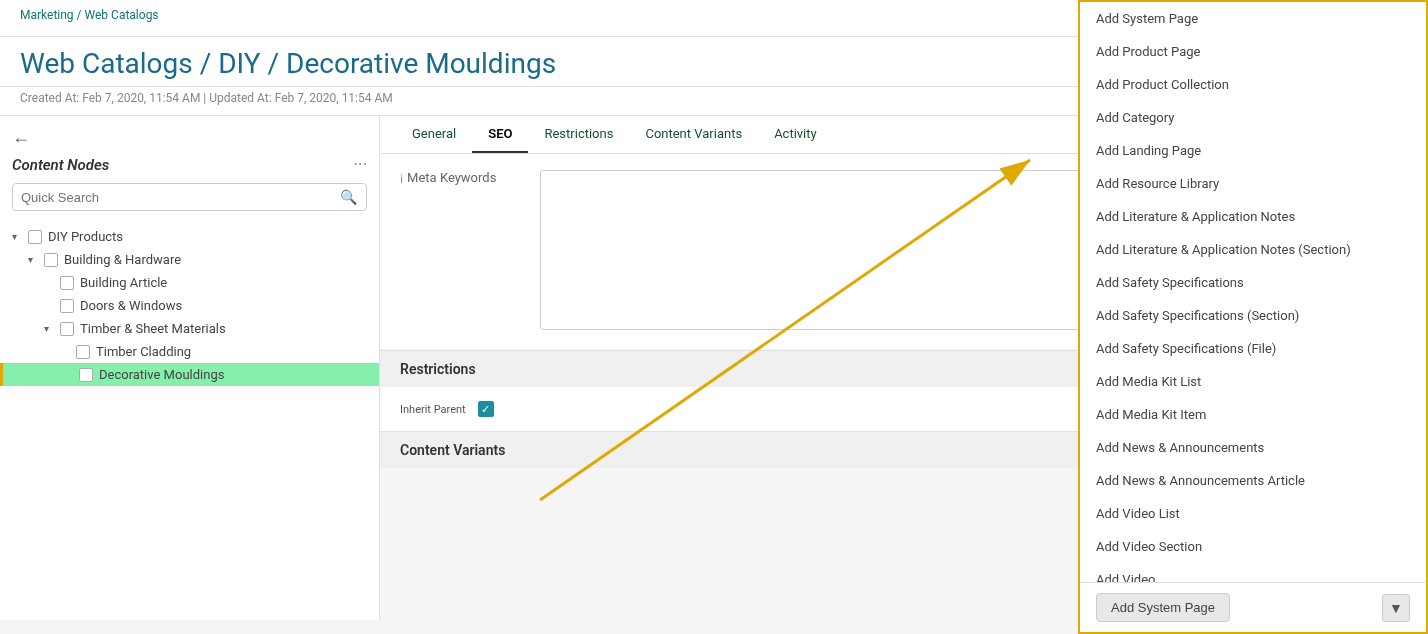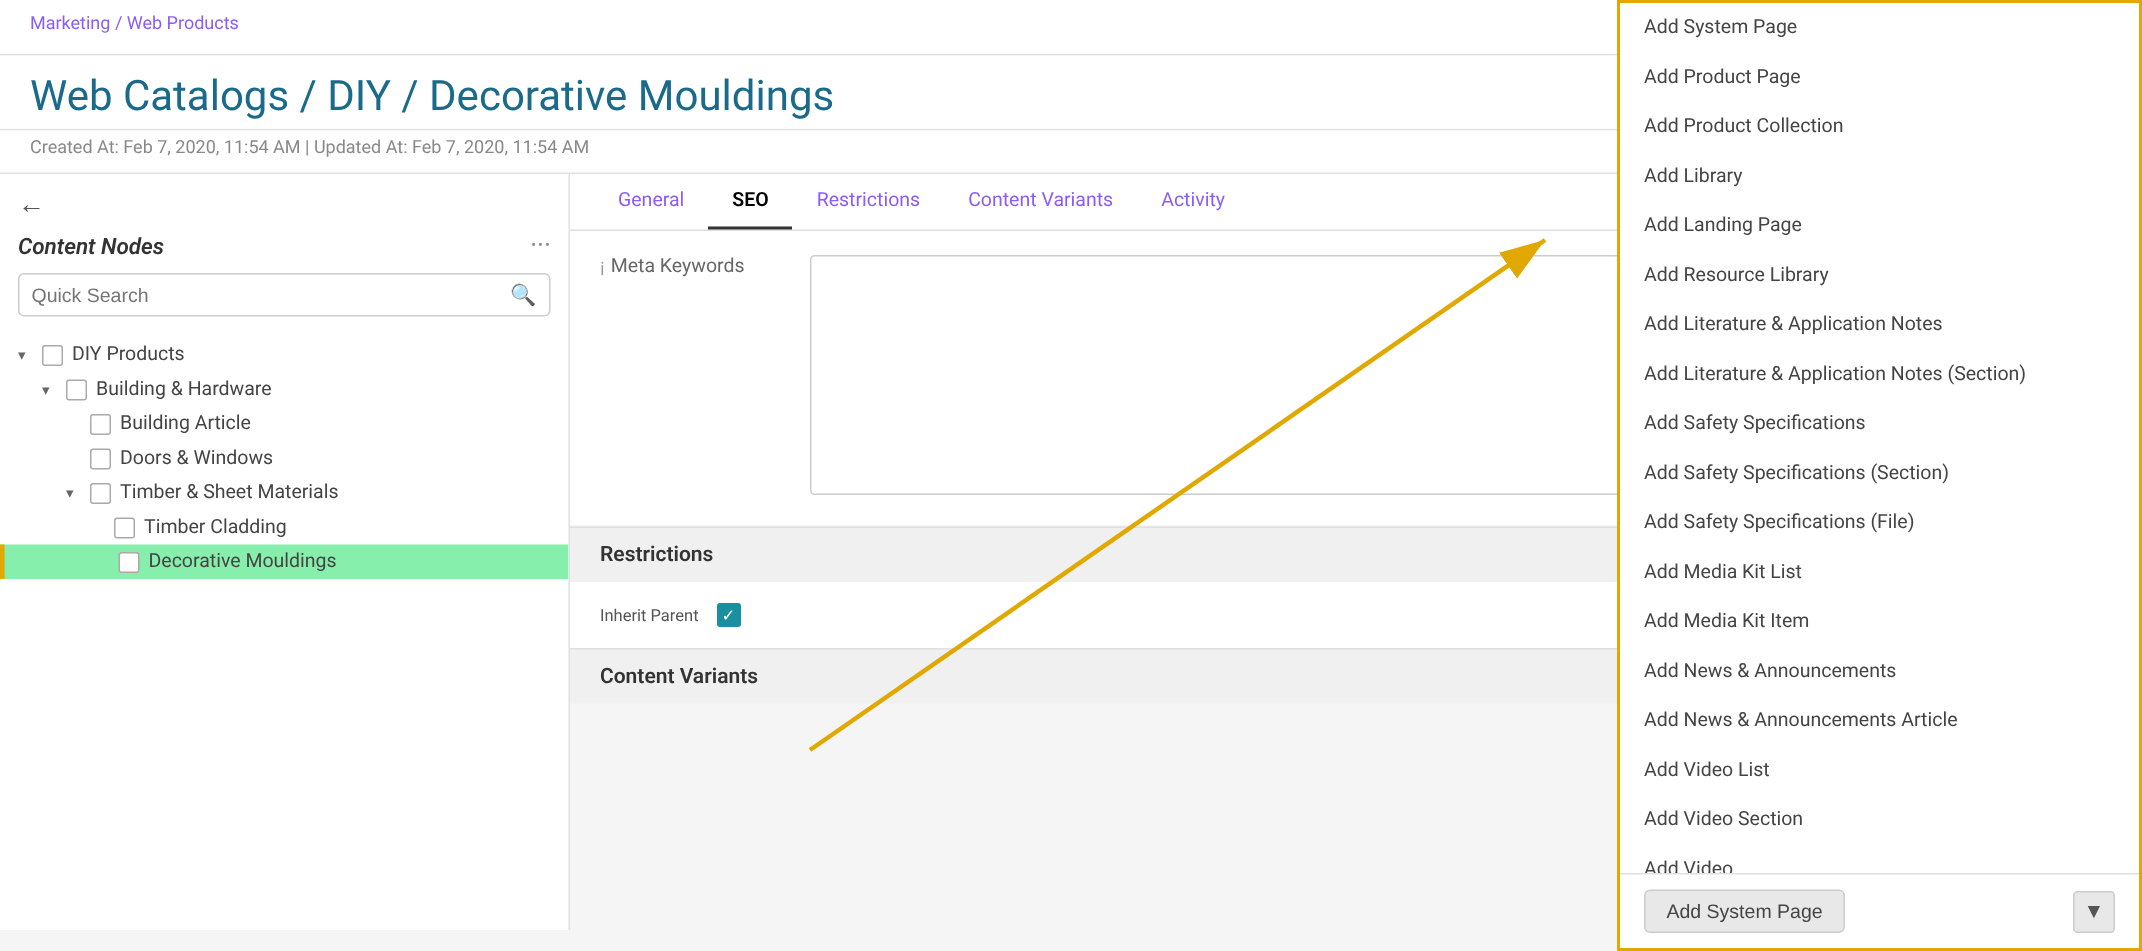--- a/index.html
+++ b/index.html
@@ -1,20 +1,20 @@
 <!DOCTYPE html>
 <html><head>
   <meta charset="utf-8">
   <style>
     * { box-sizing: border-box; margin: 0; padding: 0; }
     body { font-family: -apple-system, BlinkMacSystemFont, 'Segoe UI', Roboto, sans-serif; background: #f5f5f5; font-size: 14px; color: #333; overflow: hidden; }
 
     .top-bar { background: #fff; border-bottom: 1px solid #e0e0e0; padding: 8px 20px; }
     .breadcrumb { font-size: 12px; color: #666; margin-bottom: 6px; }
-    .breadcrumb span { color: #8b5cf6; }
+    .breadcrumb span { color: #0f766e; }
 
     .page-header { display: flex; align-items: center; justify-content: space-between; padding: 10px 20px 6px; background: #fff; border-bottom: 1px solid #e0e0e0; }
     .page-title { font-size: 28px; font-weight: 400; color: #1a6b8a; }
     .header-actions { display: flex; gap: 10px; align-items: center; }
     .btn-delete { background: #fff; border: 1px solid #ccc; color: #555; padding: 7px 16px; border-radius: 4px; cursor: pointer; display: flex; align-items: center; gap: 6px; font-size: 13px; }
     .btn-create { background: #1a8fa0; color: #fff; border: none; padding: 7px 16px; border-radius: 4px; cursor: pointer; display: flex; align-items: center; gap: 6px; font-size: 13px; }
 
     .meta-info { background: #fff; padding: 4px 20px 10px; font-size: 12px; color: #888; border-bottom: 1px solid #e0e0e0; }
 
     .main-layout { display: flex; height: calc(634px - 130px); }
@@ -33,21 +33,21 @@
     .tree { flex: 1; overflow-y: auto; padding: 4px 0; }
     .tree-item { display: flex; align-items: center; padding: 4px 12px; cursor: pointer; font-size: 13px; color: #444; }
     .tree-item.active { background: #86efac; border-left: 3px solid #e0a800; }
     .chevron { font-size: 10px; margin-right: 4px; color: #666; display: inline-block; width: 12px; }
     .checkbox { width: 14px; height: 14px; border: 1px solid #aaa; border-radius: 2px; margin-right: 6px; display: inline-block; flex-shrink: 0; background: #fff; }
     .item-label { flex: 1; }
 
     
     .content-area { flex: 1; display: flex; flex-direction: column; background: #f5f5f5; overflow: hidden; }
     .tabs { display: flex; background: #fff; border-bottom: 1px solid #ddd; padding: 0 16px; }
-    .tab { padding: 10px 16px; font-size: 13px; color: #8b5cf6; cursor: pointer; border-bottom: 2px solid transparent; }
+    .tab { padding: 10px 16px; font-size: 13px; color: #14532d; cursor: pointer; border-bottom: 2px solid transparent; }
     .tab.active { font-weight: 600; color: #000000; border-bottom: 2px solid #333; }
 
     .content-body { flex: 1; overflow-y: auto; padding: 0; }
     .section { background: #fff; margin-bottom: 1px; }
     .field-row { display: flex; align-items: flex-start; padding: 16px 20px; }
     .field-label { width: 140px; color: #666; font-size: 13px; flex-shrink: 0; display: flex; align-items: flex-start; gap: 4px; }
     .field-info { color: #999; font-size: 12px; }
     .field-content { flex: 1; }
     .textarea-wrap { position: relative; }
     .meta-textarea { width: 100%; height: 160px; border: 1px solid #ccc; border-radius: 3px; padding: 6px 8px; font-size: 13px; resize: both; }
@@ -68,21 +68,21 @@
     
     .arrow-svg { position: absolute; top: 130px; left: 410px; pointer-events: none; z-index: 50; }
   </style>
 </head>
 <body>
 
 <div class="top-bar">
   <div class="breadcrumb">
     <span>Marketing</span>
     <span> / </span>
-    <span>Web Products</span>
+    <span>Web Catalogs</span>
   </div>
 </div>
 
 <div class="page-header">
   <div class="page-title">Web Catalogs / DIY / Decorative Mouldings</div>
   <div class="header-actions">
     <button class="btn-delete">
       <span>🗑</span>
       <span>Delete</span>
     </button>
@@ -191,21 +191,21 @@
       <div class="section-header">Content Variants</div>
     </div>
   </div>
 </div>
 
 <div class="dropdown-menu">
   <div class="dropdown-list" id="dropdown-list">
       <div class="dropdown-item">Add System Page</div>
       <div class="dropdown-item">Add Product Page</div>
       <div class="dropdown-item">Add Product Collection</div>
-      <div class="dropdown-item">Add Library</div>
+      <div class="dropdown-item">Add Category</div>
       <div class="dropdown-item">Add Landing Page</div>
       <div class="dropdown-item">Add Resource Library</div>
       <div class="dropdown-item">Add Literature &amp; Application Notes</div>
       <div class="dropdown-item">Add Literature &amp; Application Notes (Section)</div>
       <div class="dropdown-item">Add Safety Specifications</div>
       <div class="dropdown-item">Add Safety Specifications (Section)</div>
       <div class="dropdown-item">Add Safety Specifications (File)</div>
       <div class="dropdown-item">Add Media Kit List</div>
       <div class="dropdown-item">Add Media Kit Item</div>
       <div class="dropdown-item">Add News &amp; Announcements</div>

